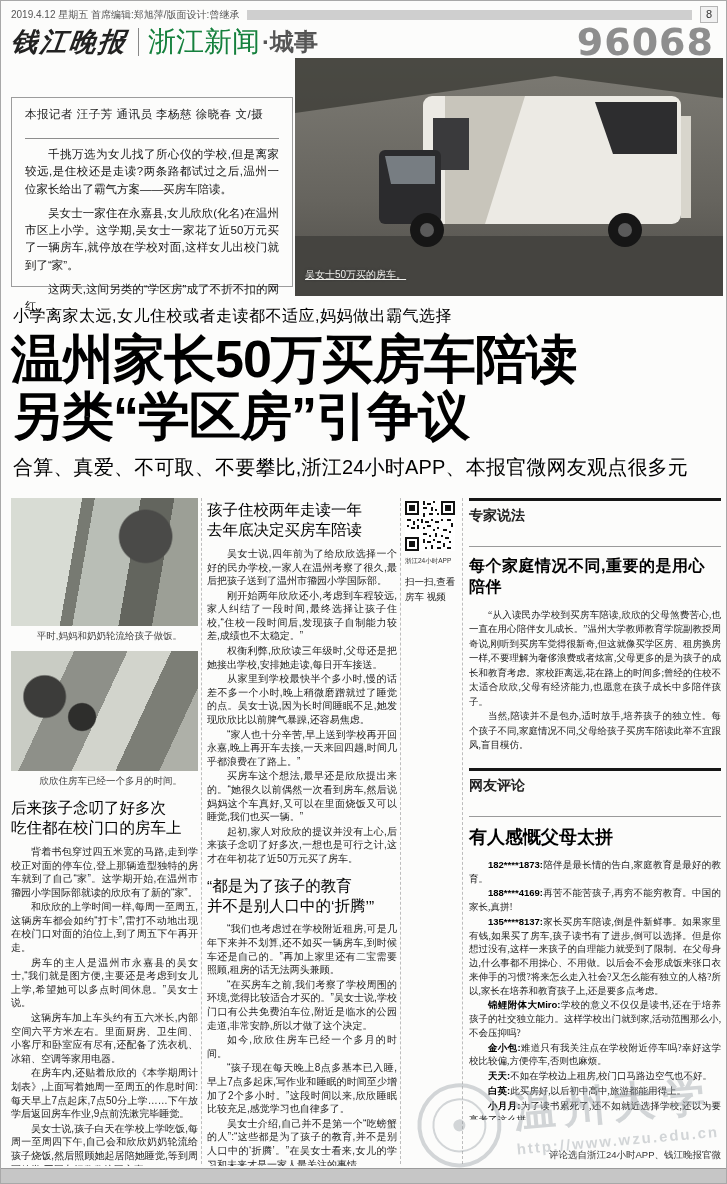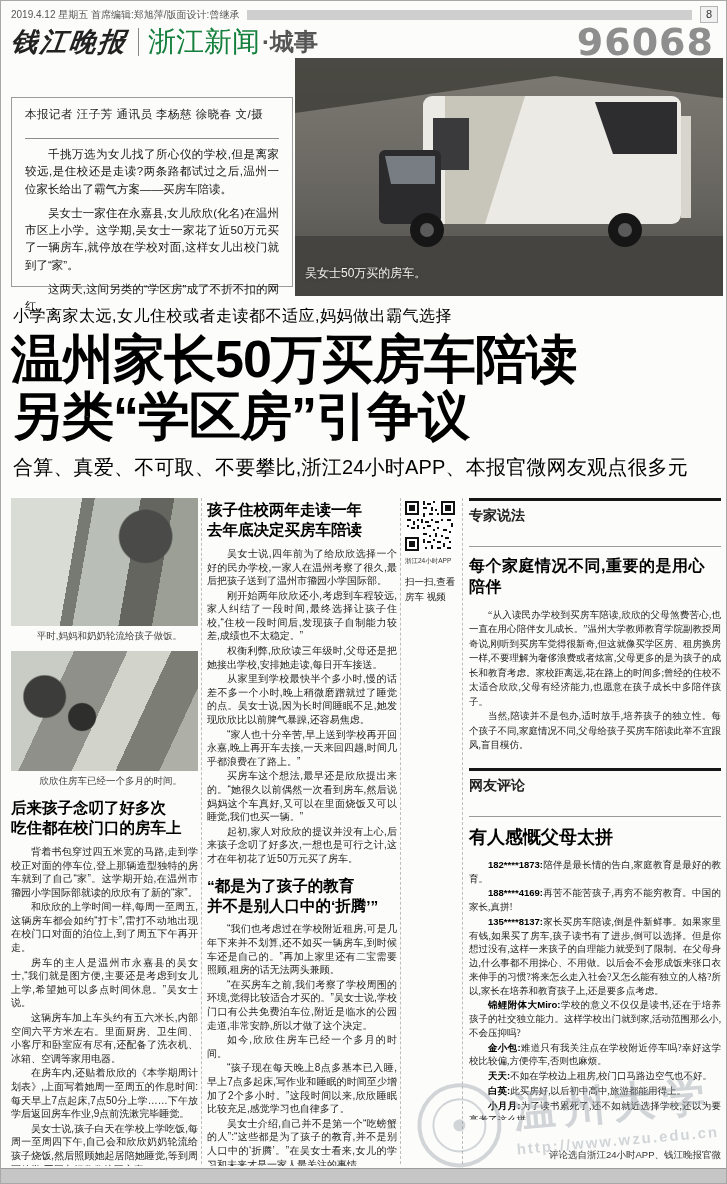--- a/index.html
+++ b/index.html
@@ -16,38 +16,38 @@
   .paper-logo{font-family:"Liberation Serif","DejaVu Serif",serif;font-style:italic;font-weight:bold;
               font-size:27px;transform:skewX(-7deg);letter-spacing:2px;color:#222;}
   .mast-div{width:1px;height:28px;background:#888;margin:0 9px 0 11px;}
   .mast-section{font-size:28px;font-weight:400;letter-spacing:0;color:#15803d;}
   .mast-sub{font-size:24px;color:#555;font-weight:700;margin-left:2px;}
   .hotline{margin-left:auto;font-size:38px;font-weight:bold;color:#8e8e8e;letter-spacing:1px;
            font-family:"DejaVu Sans",sans-serif;}
   
   .lead-photo{position:absolute;left:294px;top:57px;width:428px;height:238px;overflow:hidden;background:#6e6d67;}
   .lead-photo svg{display:block;}
-  .lead-cap{position:absolute;left:10px;bottom:14px;font-size:12px;color:#f2f2ee;text-shadow:0 0 3px #333;}
+  .lead-cap{position:absolute;left:10px;bottom:14px;font-size:10px;color:#f2f2ee;text-shadow:0 0 3px #333;text-decoration:underline;}
   
   .reporter-box{position:absolute;left:10px;top:96px;width:282px;height:190px;border:1px solid #9c9c9c;
                 box-sizing:border-box;padding:9px 13px;background:#fcfcfb;}
   .byline{font-size:11.5px;color:#222;letter-spacing:.5px;padding-bottom:16px;border-bottom:1px solid #8d8d8d;}
   .reporter-box p{margin:7px 0 0;font-size:11.5px;line-height:1.5;text-indent:2em;text-align:justify;color:#141414;}
   
   .headline-block{position:absolute;left:6px;top:299px;width:714px;}
   .kicker{font-size:16px;color:#000;margin:6px 0 4px 6px;letter-spacing:.5px;}
   .headline-main{font-size:52px;line-height:1.1;font-weight:900;color:#000;margin-left:4px;letter-spacing:-1px;}
   .deck{font-size:20px;color:#000;margin:9px 0 0 6px;letter-spacing:.2px;}
   
   .vdash{position:absolute;top:497px;height:666px;border-left:1px dashed #bdbdbd;}
   .col{position:absolute;top:497px;overflow:hidden;}
   .col1{left:10px;width:187px;height:668px;}
   .col2{left:206px;width:190px;height:668px;}
   .col p{margin:0 0 1px;font-size:10px;line-height:1.36;text-indent:2em;text-align:justify;color:#1d1d1d;}
-  .col-subhead{font-weight:bold;font-size:15.5px;line-height:1.32;margin:10px 0 6px;color:#000;}
+  .col-subhead{font-weight:normal;font-size:15.5px;line-height:1.32;margin:10px 0 6px;color:#000;}
   .col2 .first{margin-top:2px;}
   .ph{width:100%;}
   .ph1{height:128px;background:
        radial-gradient(circle at 72% 30%, #4a4a48 0 16%, transparent 17%),
        linear-gradient(100deg,#d8dcd4 0 34%,#777a72 34% 40%,#b9beb6 40% 62%,#63655e 62% 78%,#9c9f96 78%);}
   .ph2{height:120px;background:
        radial-gradient(circle at 18% 38%, #3c3c3a 0 12%, transparent 13%),
        radial-gradient(circle at 38% 55%, #2e2e2c 0 10%, transparent 11%),
        linear-gradient(115deg,#c9ccc4 0 26%,#8e9089 26% 48%,#d2d4cc 48% 66%,#7c7e76 66% 84%,#aeb0a8 84%);}
   .photo-cap{font-size:9.5px;color:#3d3d3d;text-align:right;margin:4px 16px 8px 0;}

